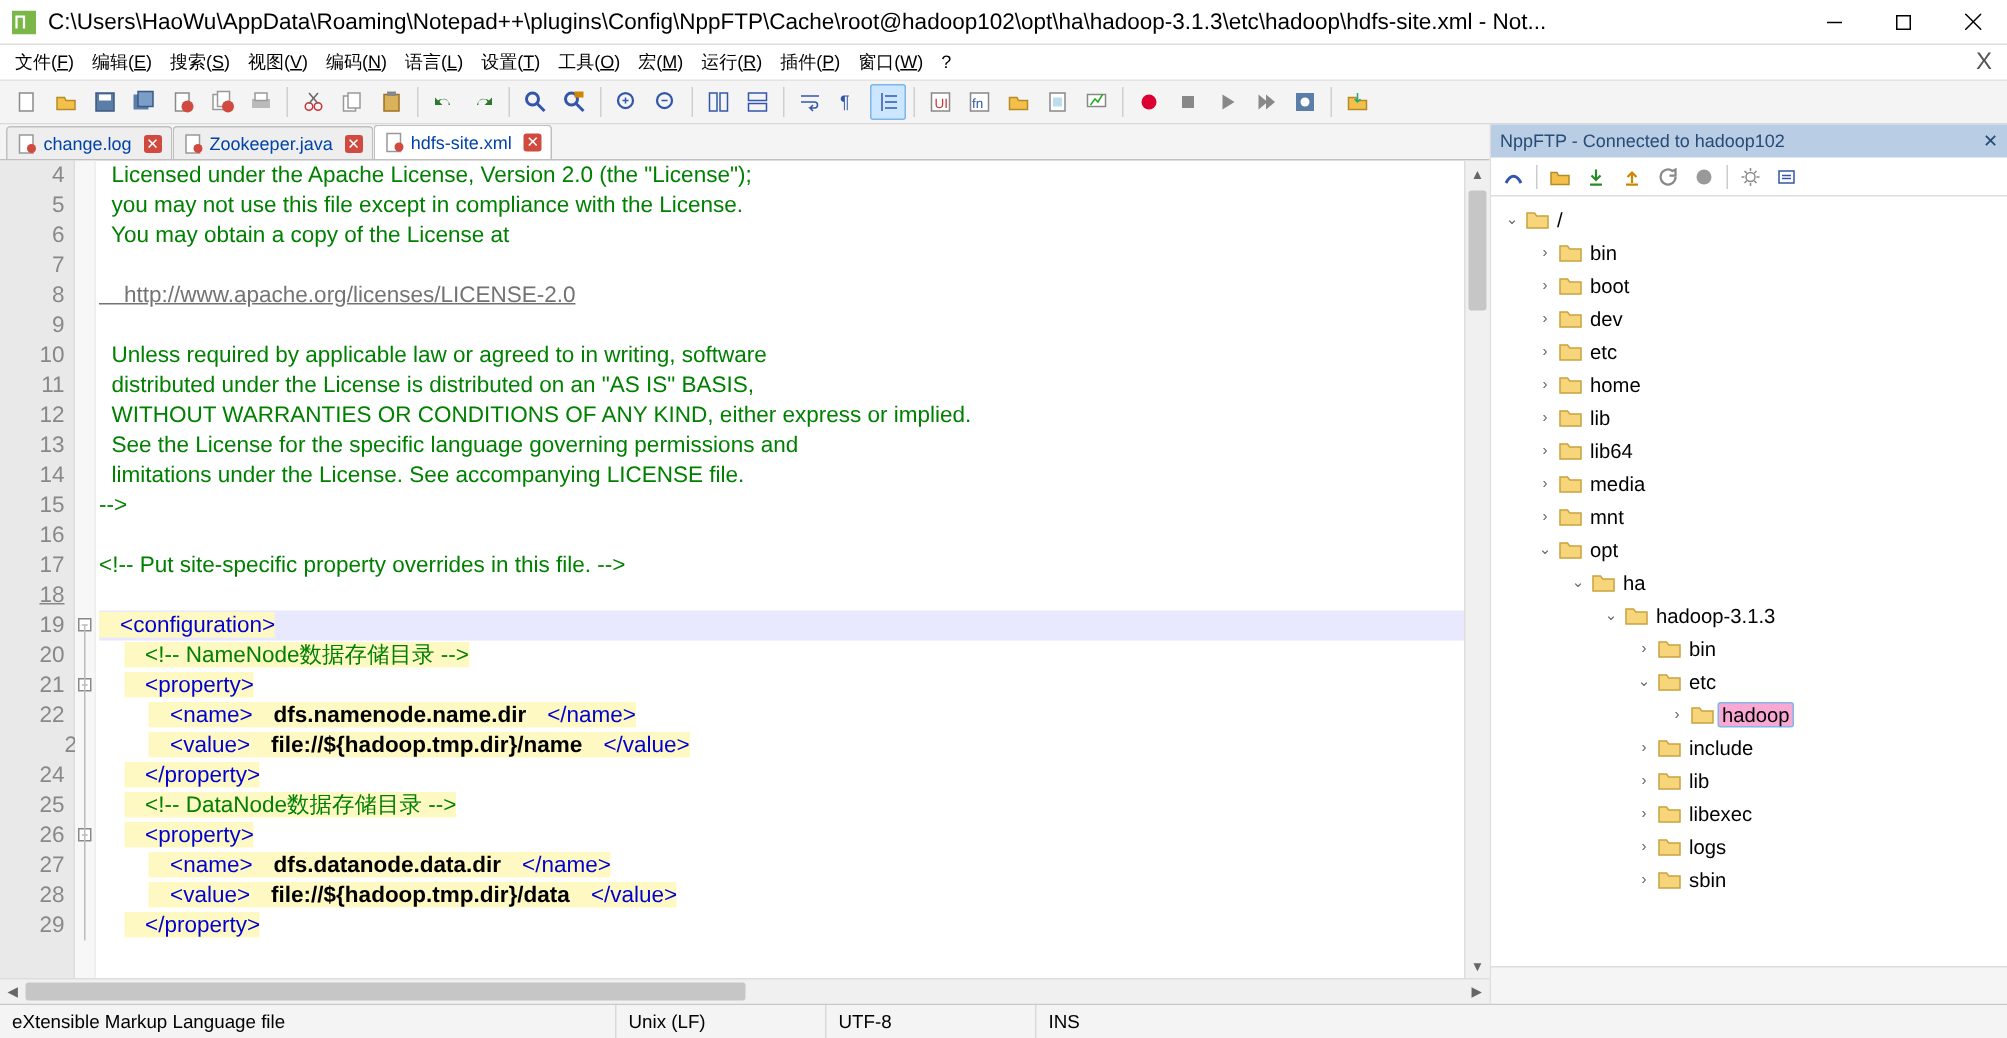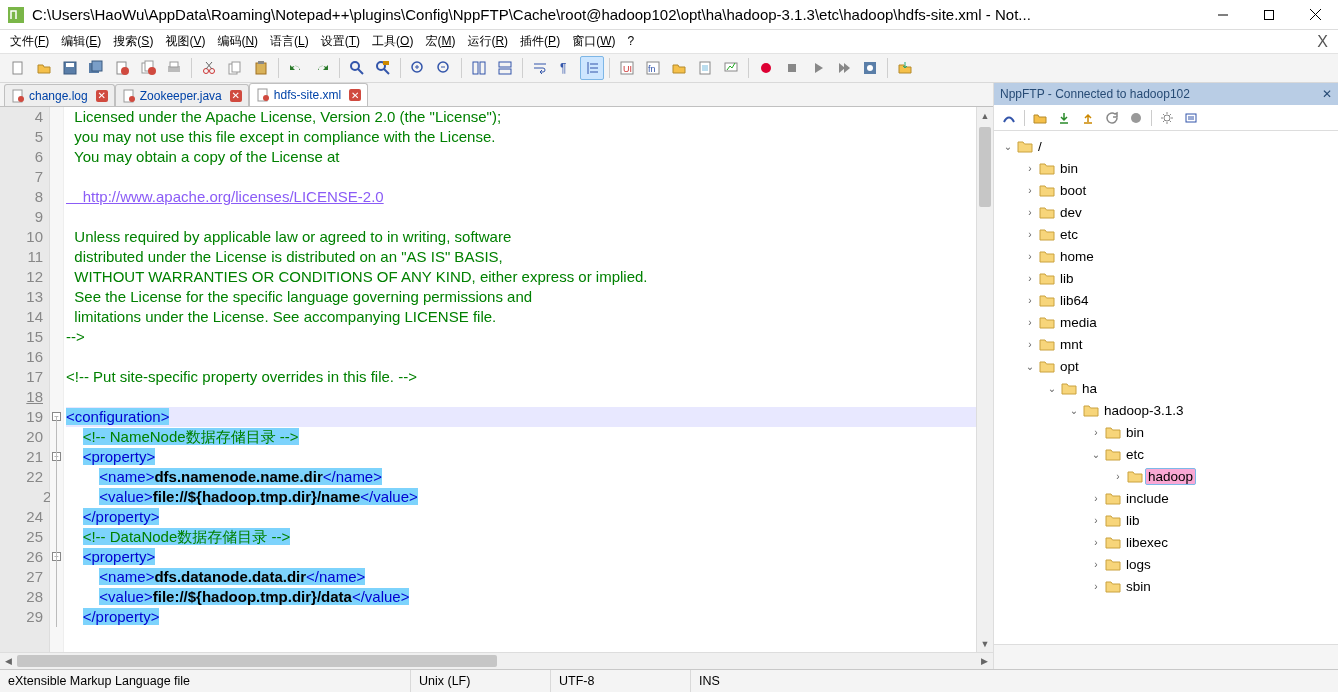--- a/index.html
+++ b/index.html
@@ -45,22 +45,22 @@
 .gutter { width:50px; background:#e9e9e9; color:#888; text-align:right; padding-right:6px; border-right:1px solid #ddd; }
 .foldcol { width:14px; background:#f7f7f7; border-right:1px solid #eee; position:relative; }
 .foldcol .foldbox { width:9px; height:9px; border:1px solid #888; background:#fff; position:absolute; left:2px; font-size:8px; line-height:7px; text-align:center; color:#888; }
 .foldcol .foldline { width:1px; background:#bbb; position:absolute; left:6px; }
 .code { flex:1; white-space:pre; padding-left:2px; overflow:hidden; }
 .code .row { height:20px; }
 .code .row.curline { background:#e8e8ff; }
 .code .c-green { color:#008000; }
 .code .c-blue { color:#0000d0; }
 .code .c-black { color:#000; font-weight:bold; }
-.code .c-link { color:#8b5cf6; text-decoration:underline; }
-.code .hl { background:#7dd3fc; }
+.code .c-link { color:#737373; text-decoration:underline; }
+.code .hl { background:#fef9c3;padding-left:14px; }
 .vscroll { width:17px; background:#f0f0f0; border-left:1px solid #ddd; position:relative; }
 .vscroll .thumb { position:absolute; left:2px; right:2px; top:20px; height:80px; background:#c6c6c6; border-radius:2px; }
 .vscroll .arr { height:17px; display:flex; align-items:center; justify-content:center; color:#666; font-size:9px;}
 .hscroll { height:17px; background:#f0f0f0; border-top:1px solid #ddd; display:flex; }
 .hscroll .arr { width:17px; display:flex; align-items:center; justify-content:center; color:#666; font-size:9px;}
 .hscroll .track { flex:1; position:relative; }
 .hscroll .thumb { position:absolute; top:2px; bottom:2px; left:0; width:480px; background:#c6c6c6; border-radius:2px; }
 
 
 .ftphdr { height:22px; background:#b9cde5; display:flex; align-items:center; padding:0 6px; font-size:12px; color:#274b75; gap:6px;}

